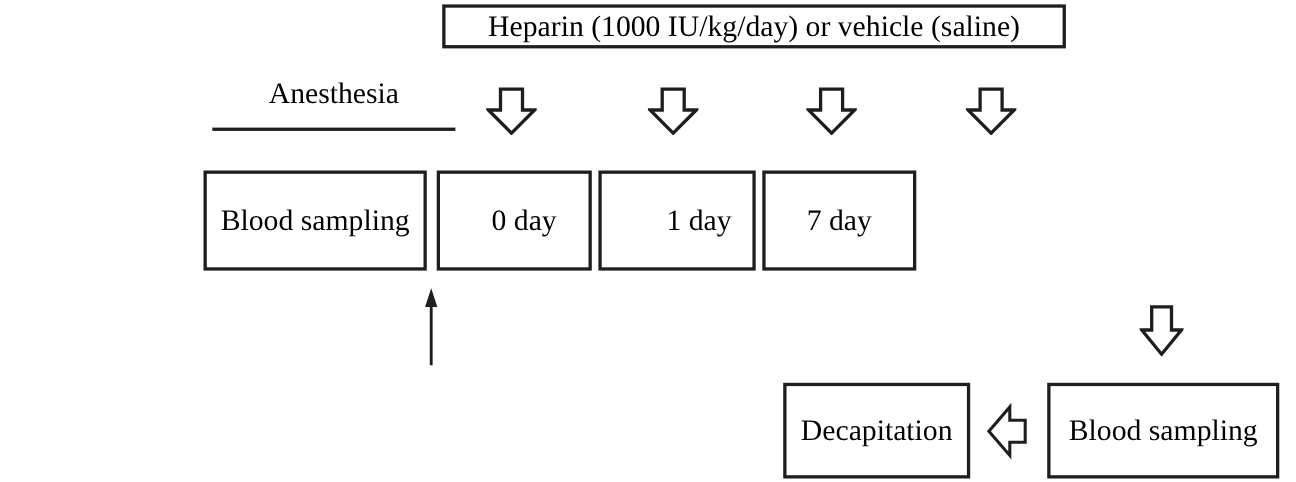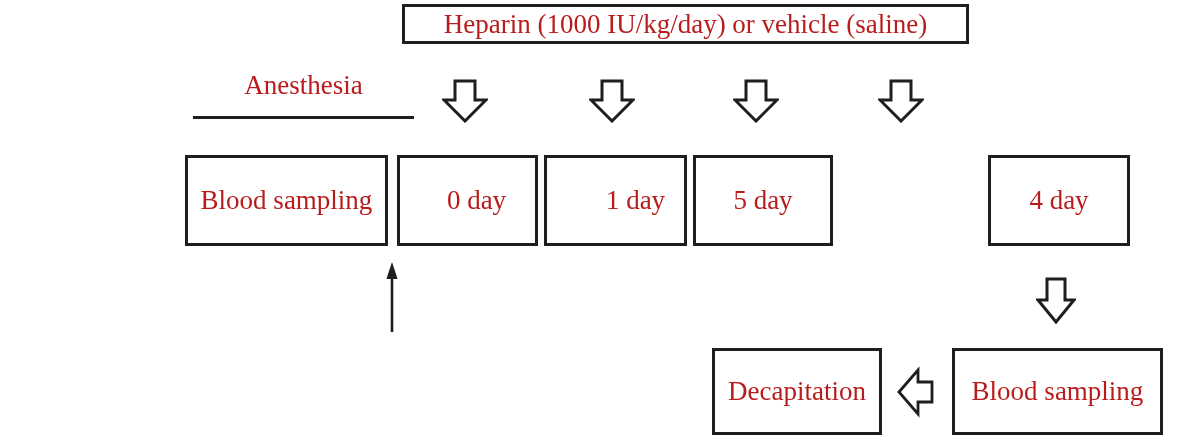--- a/index.html
+++ b/index.html
@@ -6,21 +6,21 @@
     margin: 0;
     padding: 0;
     background: #ffffff;
   }
   .canvas {
     position: relative;
     width: 1178px;
     height: 438px;
     background: #ffffff;
     font-family: "Liberation Serif", "DejaVu Serif", serif;
-    color: #b91c1c;
+    color: #000000;
     overflow: hidden;
   }
   .box {
     position: absolute;
     box-sizing: border-box;
     border: 3px solid #1e1e1e;
     background: #ffffff;
     display: flex;
     align-items: center;
     justify-content: center;
@@ -99,22 +99,21 @@
   </div>
   <div class="arrow inj-arrow-4">
     <svg viewBox="0 0 46 44">
         <path d="M13 2 H33 V21 H44 L23 42 L2 21 H13 Z" fill="#ffffff" stroke="#1e1e1e" stroke-width="3" stroke-linejoin="miter"></path>
       </svg>
   </div>
 
   <div class="box bloodsmp-box">Blood sampling</div>
   <div class="box day0-box">0 day</div>
   <div class="box day1-box">1 day</div>
-  <div class="box day2-box">5 day</div>
-  <div class="box day4-box">4 day</div>
+  <div class="box day2-box">7 day</div>
 
   <div class="arrow up-arrow">
     <svg viewBox="0 0 16 73">
       <line x1="8" y1="71" x2="8" y2="14" stroke="#1e1e1e" stroke-width="2.6"></line>
       <polygon points="8,1 13.6,18 2.4,18" fill="#1e1e1e"></polygon>
     </svg>
   </div>
 
 
   <div class="arrow day4-down-arrow">

